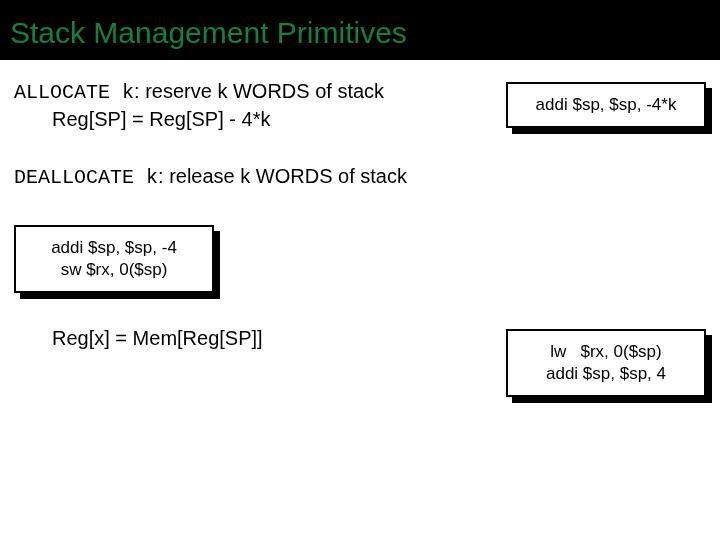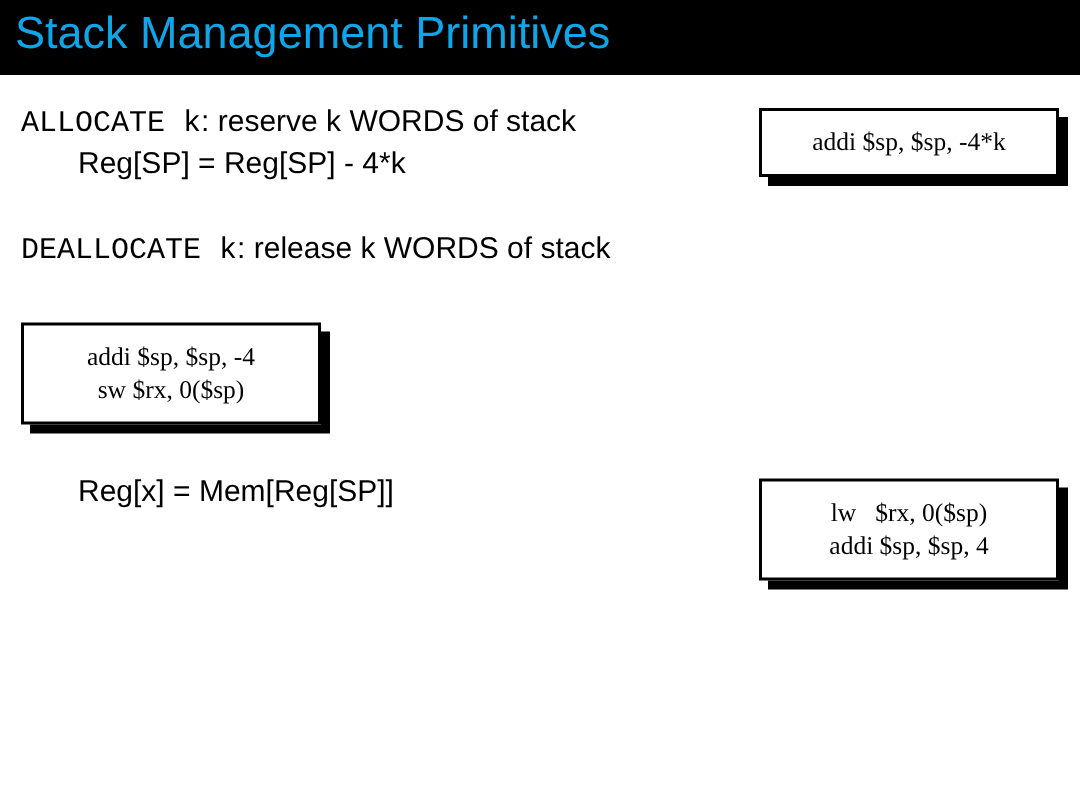--- a/index.html
+++ b/index.html
@@ -5,23 +5,23 @@
   * { margin: 0; padding: 0; box-sizing: border-box; }
   body {
     width: 720px;
     height: 540px;
     background: #fff;
     font-family: Verdana, Arial, sans-serif;
     overflow: hidden;
   }
   .title-bar {
     background: #000;
-    color: #0ea5e9;
+    color: #15803d;
     font-size: 30px;
-    padding: 6px 10px 8px 10px;
+    padding: 16px 10px 8px 10px;
     border-bottom: 2px solid #000;
     font-family: Verdana, Arial, sans-serif;
   }
   .content {
     padding: 18px 14px 10px 14px;
   }
   .row {
     display: flex;
     align-items: flex-start;
     margin-bottom: 30px;
@@ -52,21 +52,21 @@
     bottom: -6px;
     background: #000;
   }
   .codebox {
     position: relative;
     background: #fff;
     border: 2px solid #000;
     padding: 10px 10px;
     font-size: 17px;
     line-height: 1.3;
-    font-family: Liberation Serif, serif;
+    font-family: Liberation Sans, sans-serif;
     white-space: pre;
     text-align: center;
   }
   .codebox.left-align { text-align: center; }
 </style>
 </head>
 <body>
 
 <div class="title-bar">Stack Management Primitives</div>
 

